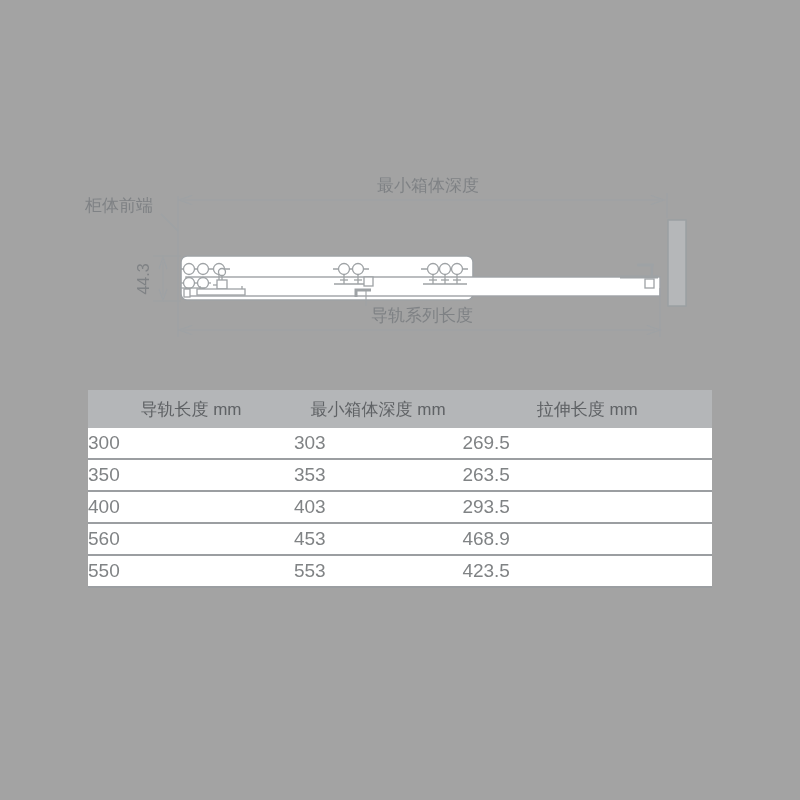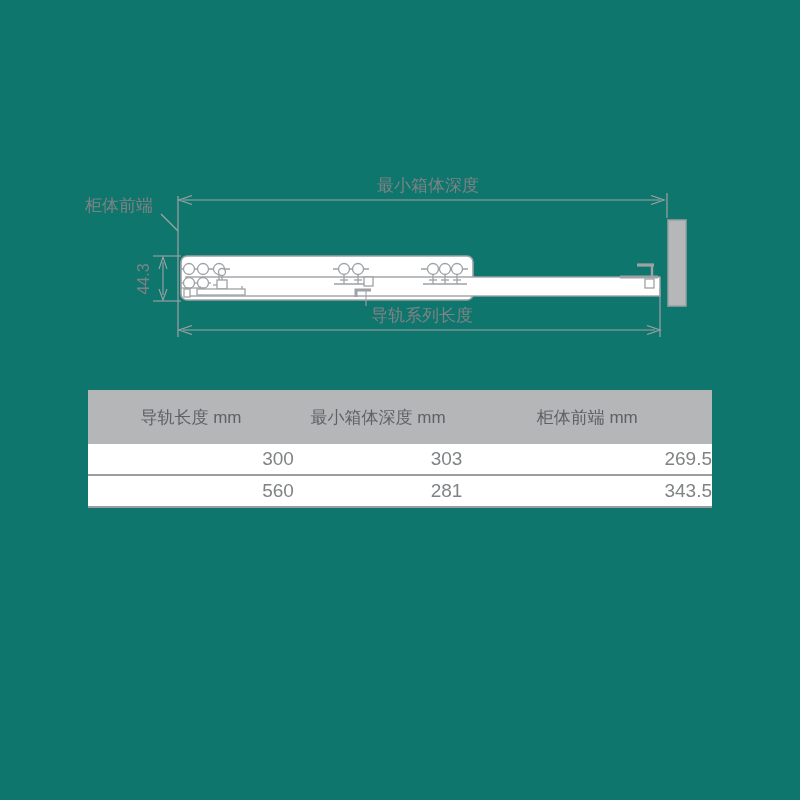--- a/index.html
+++ b/index.html
@@ -1,33 +1,33 @@
 <!DOCTYPE html>
 <html><head>
 <meta charset="utf-8">
 <style>
   html,body{margin:0;padding:0;background:#ffffff;}
   .page{
-    position:relative;width:800px;height:800px;background:#0f766e;overflow:hidden;
+    position:relative;width:800px;height:800px;background:#a3a3a3;overflow:hidden;
     font-family:"Liberation Sans","DejaVu Sans",sans-serif;
   }
   .drawing{position:absolute;left:0;top:0;width:800px;height:370px;}
   .drawing text{fill:#7f8285;font-family:"Liberation Sans","DejaVu Sans",sans-serif;}
   .dim-label{font-size:17px;}
   .small-label{font-size:16px;}
   .spec-table{
     position:absolute;left:88px;top:390px;width:624px;
     border-collapse:collapse;table-layout:fixed;
   }
   .spec-table th{
     background:#b4b6b8;color:#5f6265;font-size:17px;font-weight:normal;
-    height:30px;text-align:center;padding:12px;
+    height:30px;text-align:center;padding:4px;
   }
   .spec-table td{
-    color:#808385;font-size:19px;text-align:right;height:30px;padding:0;
+    color:#808385;font-size:19px;text-align:left;height:30px;padding:0;
     border-bottom:2px solid #9b9ea1;background:#ffffff;
   }
 </style>
 </head>
 <body>
 
 <div class="page">
 
   <svg class="drawing" viewBox="0 0 800 370" fill="none" stroke="#9ea2a5" stroke-width="1.4">
 
@@ -133,30 +133,45 @@
   <table class="spec-table">
     <colgroup>
       <col style="width:33%">
         <col style="width:27%">
         <col style="width:40%">
     </colgroup>
     <thead>
       <tr>
         <th>导轨长度 mm</th>
         <th>最小箱体深度 mm</th>
-        <th>柜体前端 mm</th>
+        <th>拉伸长度 mm</th>
       </tr>
     </thead>
     <tbody>
       <tr>
         <td>300</td>
         <td>303</td>
         <td>269.5</td>
       </tr>
       <tr>
+        <td>350</td>
+        <td>353</td>
+        <td>263.5</td>
+      </tr>
+      <tr>
+        <td>400</td>
+        <td>403</td>
+        <td>293.5</td>
+      </tr>
+      <tr>
         <td>560</td>
-        <td>281</td>
-        <td>343.5</td>
+        <td>453</td>
+        <td>468.9</td>
+      </tr>
+      <tr>
+        <td>550</td>
+        <td>553</td>
+        <td>423.5</td>
       </tr>
     </tbody>
   </table>
 
 </div>
 
 </body></html>

